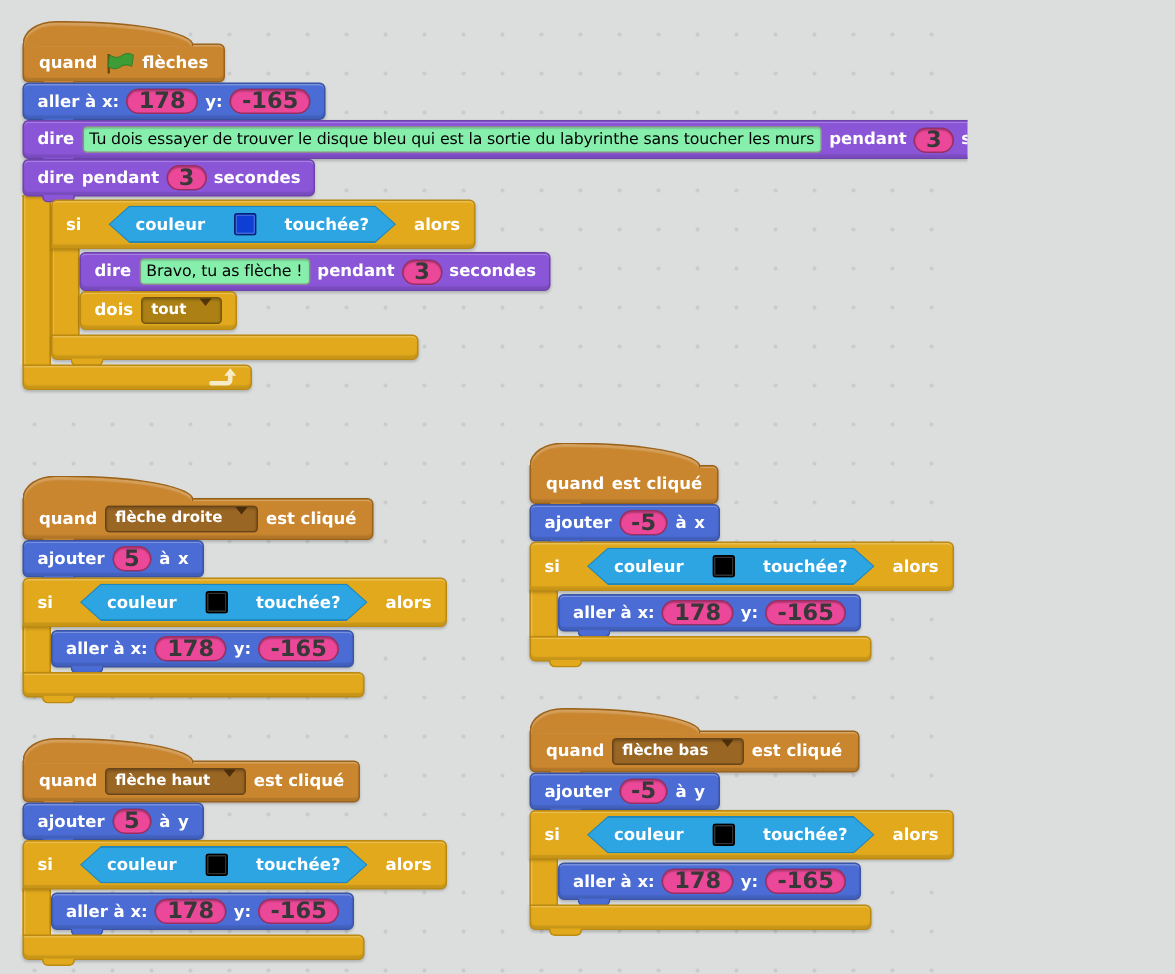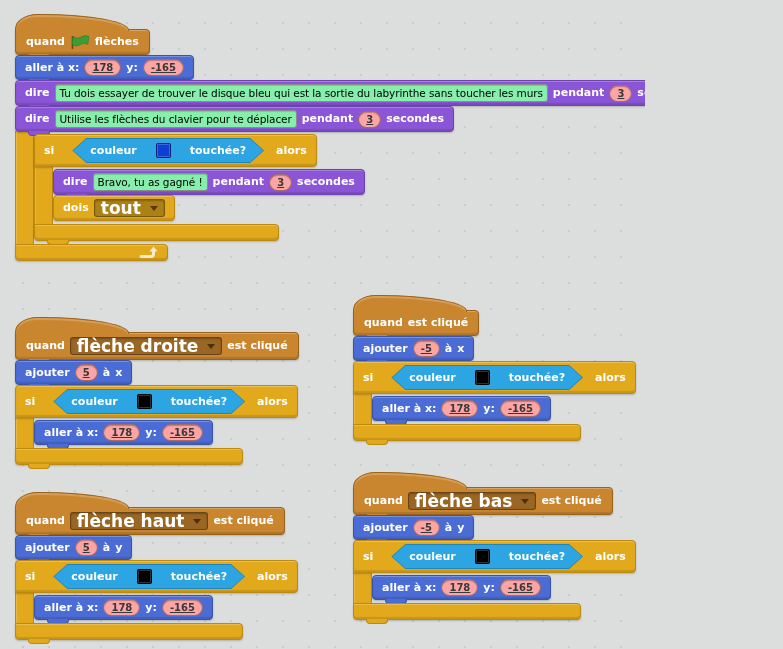--- a/index.html
+++ b/index.html
@@ -53,39 +53,38 @@
     background:var(--bg);
     border:1px solid var(--bd);border-bottom:none;
     border-radius:22px 86px 0 0 / 15px 16px 0 0;
     margin-bottom:-2px;position:relative;z-index:1;
     box-shadow:inset 0 2px 1px rgba(255,255,255,.22);
   }
   .hat .row{border-top-left-radius:0;position:relative;z-index:0;padding:4px 10px;}
 
   
   .oval{
-    background:#fca5a5;color:#383838;
+    background:#ec4899;color:#383838;
     border:1px solid rgba(0,0,0,.35);border-radius:20px;
-    padding:0 7px;font-size:10px;font-weight:bold;line-height:15px;
+    padding:0 7px;font-size:15px;font-weight:bold;line-height:15px;
     box-shadow:inset 0 1px 1px rgba(0,0,0,.25);
     white-space:nowrap;
-    text-decoration:underline;
   }
   .txtin{
     background:#86efac;color:#000;font-weight:normal;
     border:1px solid #8b8b8b;border-radius:3px;
     padding:0 4px;font-size:10.5px;line-height:16px;
     letter-spacing:-0.1px;white-space:nowrap;
     box-shadow:inset 0 1px 1px rgba(0,0,0,.15);
   }
   .chip{
     background:rgba(0,0,0,.24);
     border:1px solid rgba(0,0,0,.32);border-radius:3px;
-    padding:0 6px;display:flex;align-items:center;gap:9px;
-    font-size:17px;line-height:16px;color:#fff;font-weight:bold;
+    padding:0 6px;display:flex;align-items:flex-start;gap:9px;
+    font-size:10px;line-height:16px;color:#fff;font-weight:bold;
     box-shadow:inset 0 1px 2px rgba(0,0,0,.25);
     white-space:nowrap;
   }
   .tri{
     width:0;height:0;
     border-left:4px solid transparent;border-right:4px solid transparent;
     border-top:5px solid rgba(50,26,0,.72);
   }
   .swatch{
     width:13px;height:13px;border-radius:2px;
@@ -159,21 +158,20 @@
     <div class="block c-looks tab">
       <span class="lbl">dire</span>
       <span class="txtin">Tu dois essayer de trouver le disque bleu qui est la sortie du labyrinthe sans toucher les murs</span>
       <span class="lbl">pendant</span>
       <span class="oval">3</span>
       <span class="lbl">secondes</span>
     </div>
 
     <div class="block c-looks tab">
       <span class="lbl">dire</span>
-      <span class="txtin">Utilise les flèches du clavier pour te déplacer</span>
       <span class="lbl">pendant</span>
       <span class="oval">3</span>
       <span class="lbl">secondes</span>
     </div>
 
     <div class="cblock c-control">
       <div class="c-body">
         <div class="c-spine"></div>
         <div class="c-inner">
 
@@ -187,21 +185,21 @@
                   <span class="lbl">touchée?</span>
                 </span>
               </span>
               <span class="lbl gap-s">alors</span>
             </div>
             <div class="c-body">
               <div class="c-spine"></div>
               <div class="c-inner">
                 <div class="block c-looks tab">
                   <span class="lbl">dire</span>
-                  <span class="txtin">Bravo, tu as gagné !</span>
+                  <span class="txtin">Bravo, tu as flèche !</span>
                   <span class="lbl">pendant</span>
                   <span class="oval">3</span>
                   <span class="lbl">secondes</span>
                 </div>
                 <div class="block c-control">
                   <span class="lbl">dois</span>
                   <span class="chip">
                     <span>tout</span>
                     <span class="tri"></span>
                   </span>

